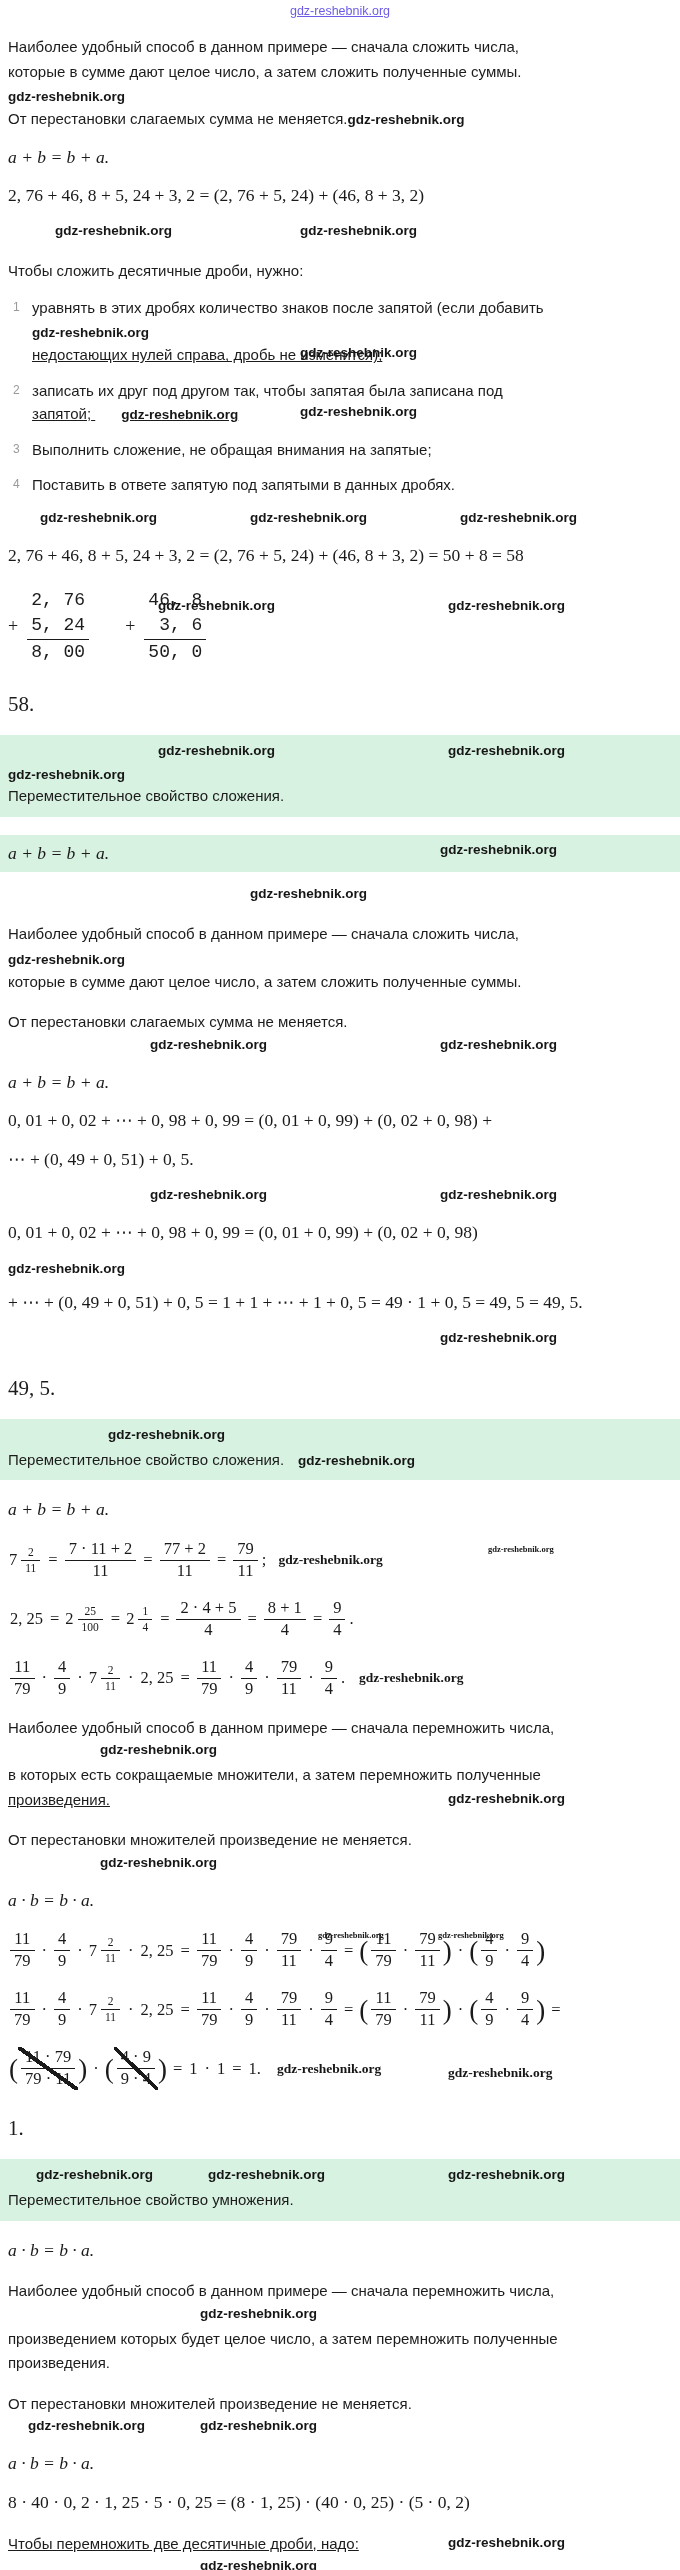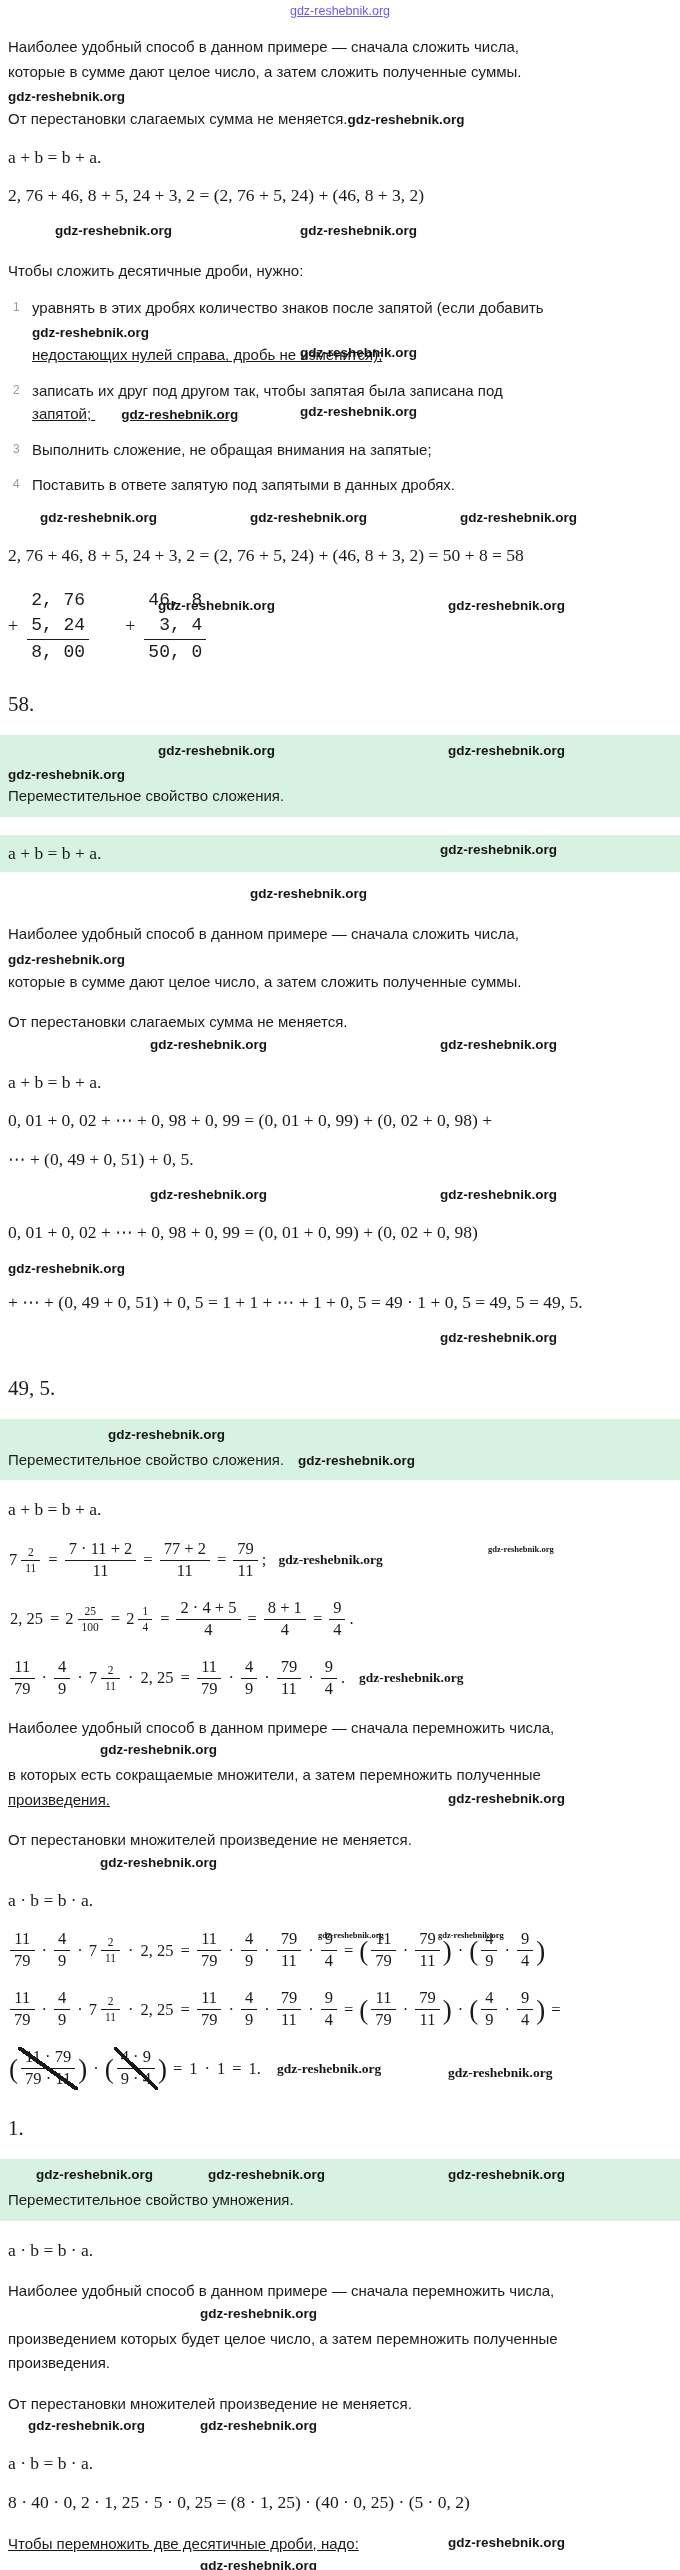--- a/index.html
+++ b/index.html
@@ -25,21 +25,21 @@
   .wmline { margin: 4px 8px; }
   .wmrow { position: relative; height: 19px; margin: 3px 0; }
   .wmrow .wm, .abs { position: absolute; top: 0; }
   .wm-inline { margin-left: 14px; }
 
   .math {
     font-family: "Liberation Serif", "DejaVu Serif", serif;
     font-size: 17.5px; color: #1a1a1a; margin: 15px 8px; line-height: 1.35;
     position: relative;
   }
-  .math.it { }
+  .math.it { font-style: italic; }
 
   .fr { display: flex; align-items: center; flex-wrap: wrap; row-gap: 6px; font-size: 16.5px; margin: 18px 8px; }
   .frac { display: inline-block; text-align: center; vertical-align: middle; margin: 0 2px; line-height: 1.15; }
   .frac .fn { display: block; padding: 0 4px 1px; border-bottom: 1.3px solid #1a1a1a; }
   .frac .fd { display: block; padding: 1px 4px 0; }
   .mx { display: inline-flex; align-items: center; margin: 0 1px; }
   .mx .mw { margin-right: 2px; }
   .mx .frac { font-size: 11.5px; }
   .op { margin: 0 5px; }
   .tx { margin: 0 2px; }
@@ -132,21 +132,21 @@
       <div class="cstack">
         <div class="crow">2, 76</div>
         <div class="crow">5, 24</div>
         <div class="crow cres">8, 00</div>
       </div>
     </div>
     <div class="colcalc">
       <span class="cop">+</span>
       <div class="cstack">
         <div class="crow">46, 8</div>
-        <div class="crow">3, 4</div>
+        <div class="crow">3, 6</div>
         <div class="crow cres">50, 0</div>
       </div>
     </div>
     <span class="wm abs" style="left:150px; top:10px">gdz-reshebnik.org</span>
     <span class="wm abs" style="left:440px; top:10px">gdz-reshebnik.org</span>
   </div>
 
   <div class="answer">58.</div>
 
   <div class="green">

